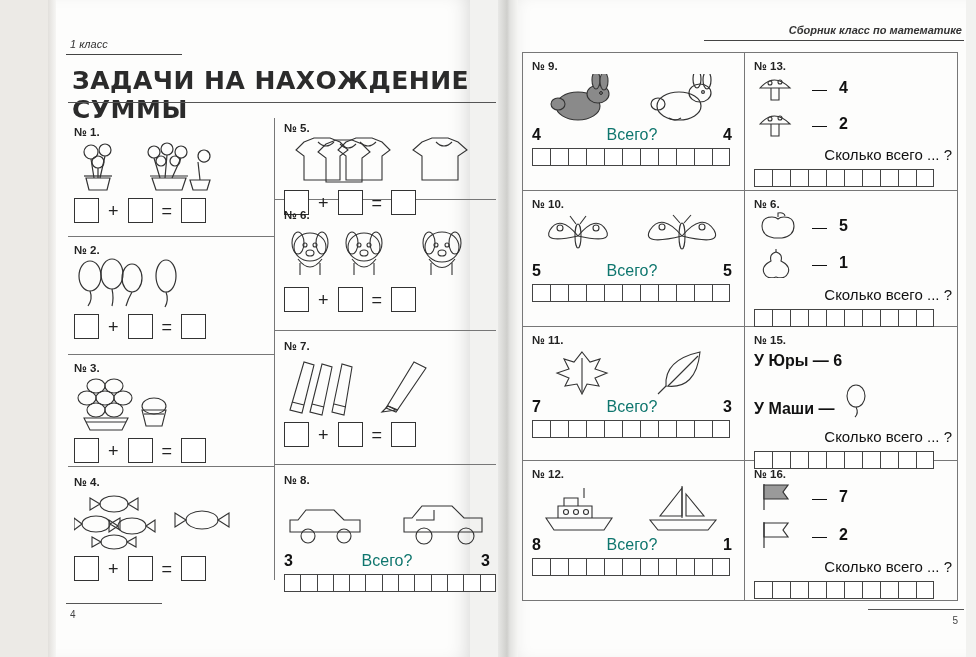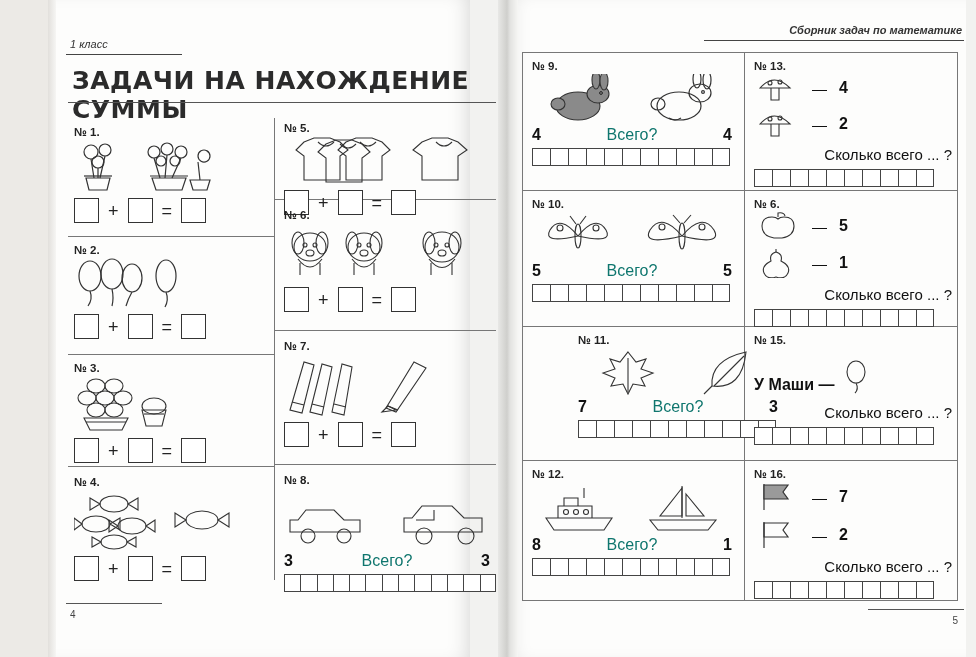--- a/index.html
+++ b/index.html
@@ -361,21 +361,21 @@
           <i></i>
         <i></i>
       </div>
     </div>
 
     <div class="folio-rule-l"></div>
     <div class="folio l">4</div>
   </div>
 
   <div class="rpage">
-    <div class="hdr-right">Сборник задач по математике</div>
+    <div class="hdr-right">Сборник класс по математике</div>
     <div class="hdr-right-rule"></div>
 
     <div class="rline" style="left:6px;top:44px;width:436px;height:1px;"></div>
     <div class="rline" style="left:6px;top:44px;width:1px;height:548px;"></div>
     <div class="rline" style="left:441px;top:44px;width:1px;height:548px;"></div>
     <div class="rline" style="left:6px;top:592px;width:436px;height:1px;"></div>
     <div class="rline" style="left:228px;top:44px;width:1px;height:548px;"></div>
     <div class="rline" style="left:6px;top:182px;width:436px;height:1px;"></div>
     <div class="rline" style="left:6px;top:318px;width:436px;height:1px;"></div>
     <div class="rline" style="left:6px;top:452px;width:436px;height:1px;"></div>
@@ -464,21 +464,21 @@
         <i></i>
           <i></i>
         <i></i>
           <i></i>
         <i></i>
           <i></i>
         <i></i>
       </div>
     </div>
 
-    <div class="cell" style="left:16px;top:326px;width:204px;margin-left:46px;">
+    <div class="cell" style="left:16px;top:326px;width:204px;">
       <div class="no">№ 11.</div>
       <div class="art" style="justify-content:space-around;width:200px;">
         <svg width="66" height="48" viewBox="0 0 66 48">
           <g fill="none" stroke="#333" stroke-width="1.1">
             <path d="M33 4 l8 10 l10 -3 l-5 10 l12 4 l-12 5 l4 8 l-12 -2 l-5 10 l-5 -10 l-12 2 l4 -8 l-12 -5 l12 -4 l-5 -10 l10 3 z"></path>
             <path d="M33 10 v34"></path>
           </g>
         </svg>
         <svg width="62" height="48" viewBox="0 0 62 48">
           <g fill="none" stroke="#333" stroke-width="1.1">
@@ -624,20 +624,23 @@
           <i></i>
         <i></i>
           <i></i>
         <i></i>
           <i></i>
       </div>
     </div>
 
     <div class="cell" style="left:238px;top:326px;width:198px;">
       <div class="no">№ 15.</div>
+      <div style="display:flex;align-items:center;gap:10px;margin-top:6px;">
+        <span class="bold-phrase">У Юры — 6</span>
+      </div>
       <div style="display:flex;align-items:flex-end;gap:10px;margin-top:14px;">
         <span class="bold-phrase">У Маши —</span>
         <svg width="26" height="34" viewBox="0 0 26 34">
           <g fill="none" stroke="#333" stroke-width="1.1">
             <ellipse cx="12" cy="12" rx="9" ry="11"></ellipse>
               <path d="M12 23 q3 6 -1 10"></path>
           </g>
         </svg>
       </div>
       <div class="phrase" style="margin-top:10px;">Сколько всего ... ?</div>

